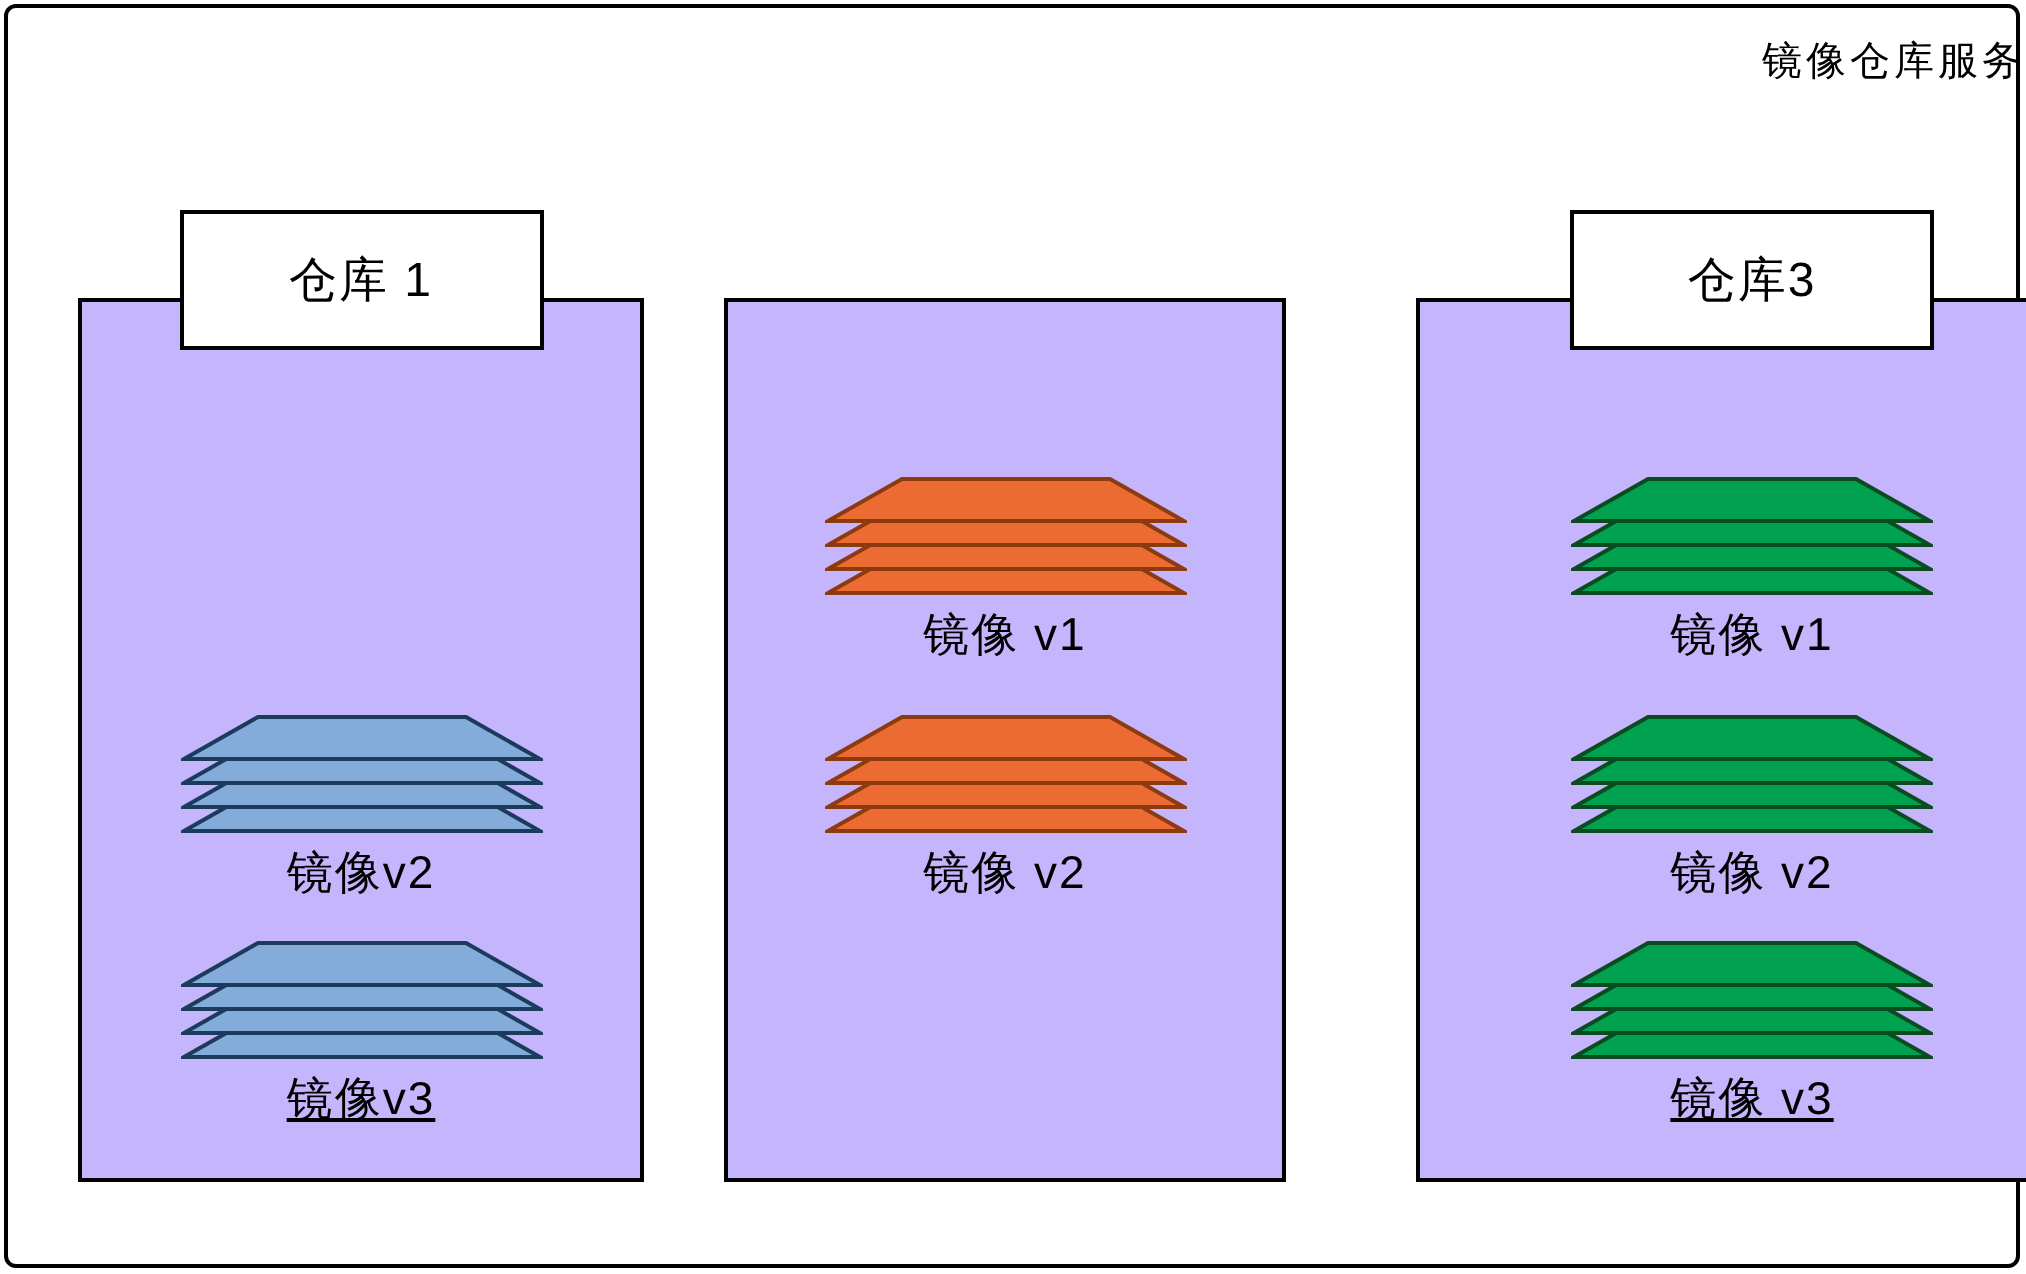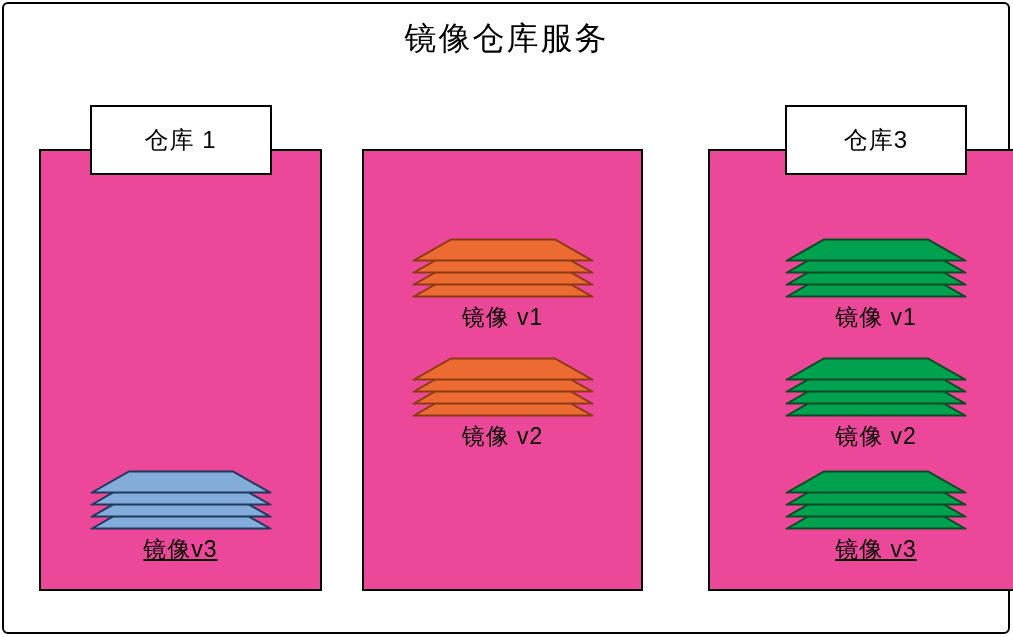--- a/index.html
+++ b/index.html
@@ -7,25 +7,25 @@
     width:1013px; height:637px; position:relative; overflow:hidden;
     font-family:"Liberation Sans", sans-serif; color:#000;
   }
   .frame {
     position:absolute; left:2px; top:2px; right:3px; bottom:3px;
     border:2px solid var(--frame-border, #000);
     border-radius:6px; background:#fff;
   }
   .title {
     position:absolute; left:0; top:17px; width:100%;
-    text-align:center; font-size:32px; letter-spacing:2px; font-weight:500;
+    text-align:right; font-size:20px; letter-spacing:2px; font-weight:500;
   }
   .warehouse {
     position:absolute; top:149px; height:442px;
-    border:2px solid #000; background:#ec4899; box-sizing:border-box;
+    border:2px solid #000; background:#c4b5fd; box-sizing:border-box;
   }
   .wh1 { left:39px;  width:283px; }
   .wh2 { left:362px; width:281px; }
   .wh3 { left:708px; width:336px; }
   .wh-label-box {
     position:absolute; top:-46px; left:50%; transform:translateX(-50%);
     width:182px; height:70px; box-sizing:border-box;
     border:2px solid #000; background:#fff; z-index:2;
     display:flex; align-items:center; justify-content:center;
     font-size:24px; letter-spacing:1px;
@@ -58,20 +58,26 @@
   </defs>
 </svg>
 
 <div class="frame"></div>
 
 <div class="title">镜像仓库服务</div>
 
 <div class="warehouse wh1 blue">
   <div class="wh-label-box">
     <span>仓库 1</span>
+  </div>
+  <div class="stack-group row2">
+    <svg class="stack-svg" viewBox="-1.5 -1.5 181 60">
+        <use href="#stack-sheets"></use>
+      </svg>
+    <div class="stack-label">镜像v2</div>
   </div>
   <div class="stack-group row3">
     <svg class="stack-svg" viewBox="-1.5 -1.5 181 60">
         <use href="#stack-sheets"></use>
       </svg>
     <div class="stack-label">镜像v3</div>
   </div>
 </div>
 
 <div class="warehouse wh2 orange">

